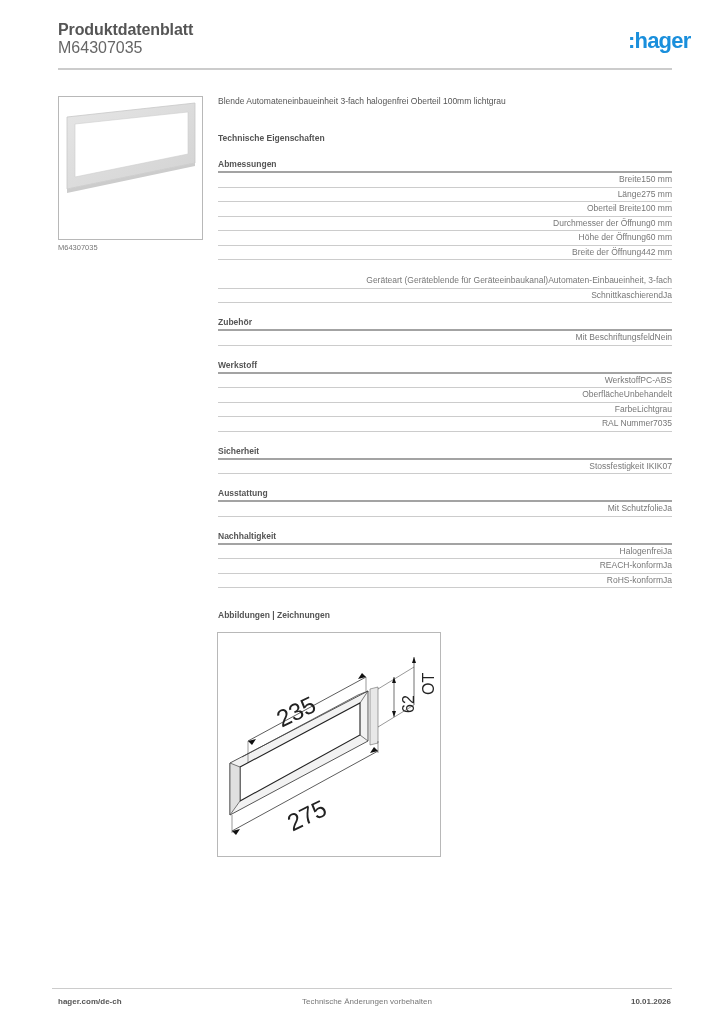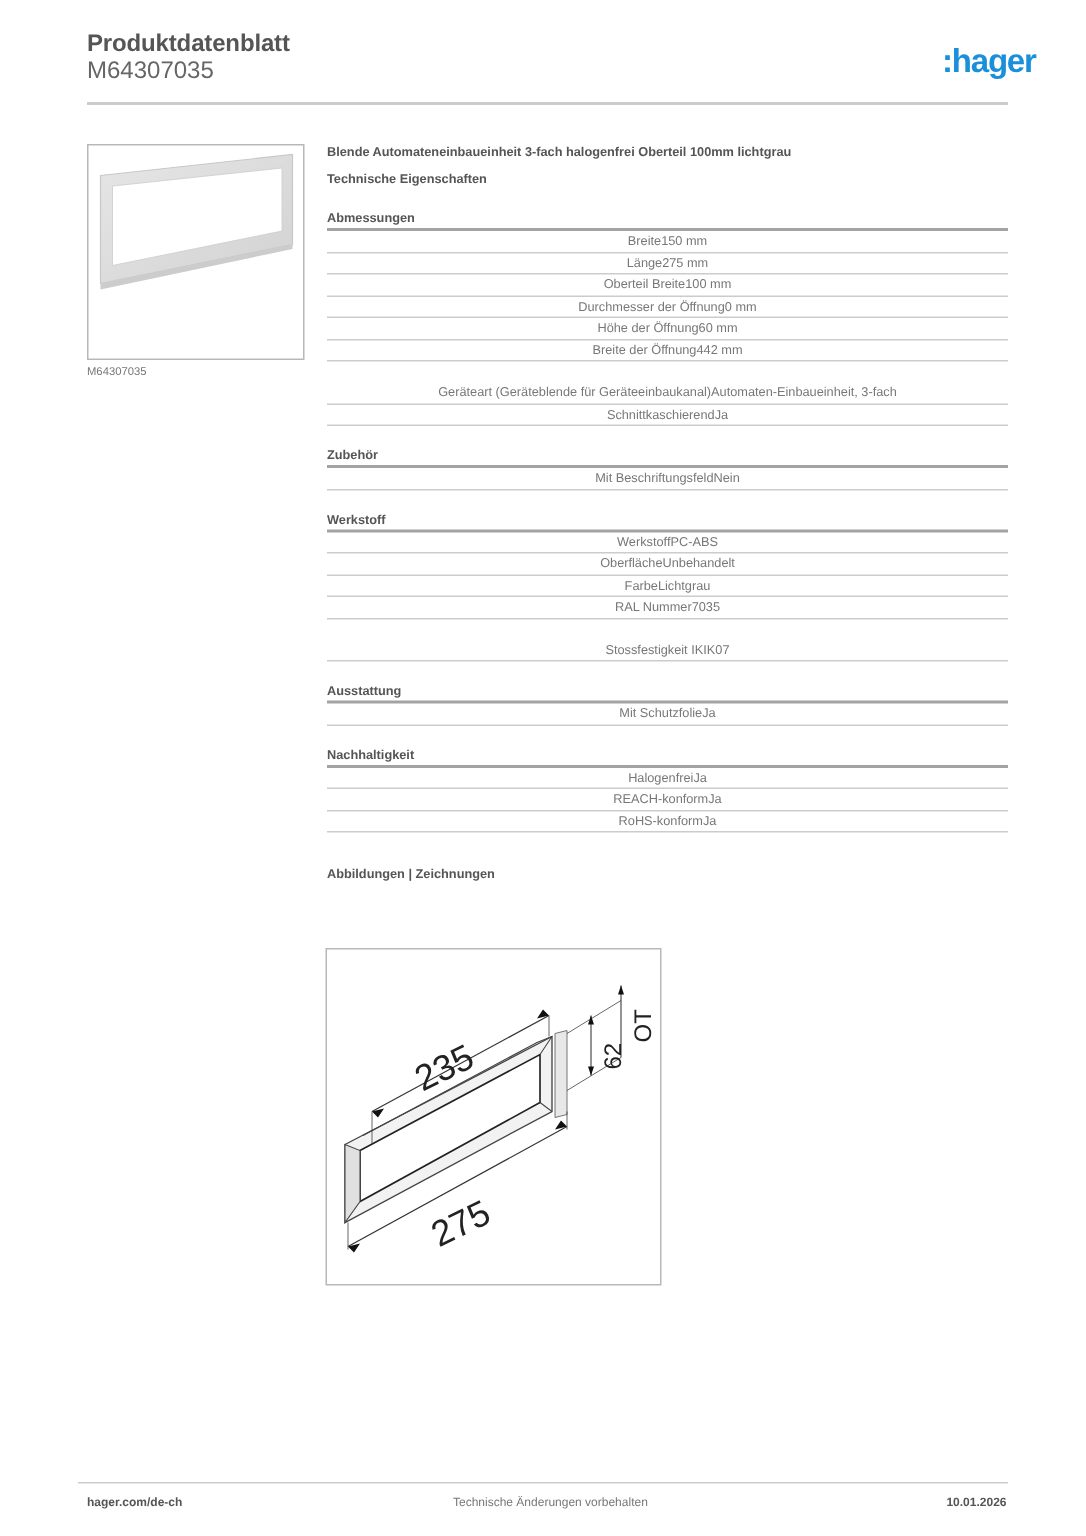--- a/index.html
+++ b/index.html
@@ -27,33 +27,33 @@
     position: absolute; left: 58px; top: 96px; width: 143px; height: 142px;
     border: 1px solid #b8b8b8; background: #ffffff;
   }
   .product-image-caption {
     position: absolute; left: 58px; top: 243px; font-size: 7.5px; color: #777777;
   }
   .main {
     position: absolute; left: 218px; top: 95px; width: 454px;
   }
   .product-title {
-    font-size: 8.5px; font-weight: bold; color: #555555; height: 14px; line-height: 12px;
+    font-size: 8.5px; font-weight: normal; color: #555555; height: 14px; line-height: 12px;
   }
   .section-heading-main {
-    margin-top: 5px; font-size: 8.5px; font-weight: bold; color: #555555; height: 12px;
+    margin-top: 24px; font-size: 8.5px; font-weight: bold; color: #555555; height: 12px;
   }
   .group { margin-top: 14px; }
   .group:first-of-type { margin-top: 14px; }
   .group-title {
     font-size: 8.5px; font-weight: bold; color: #555555; height: 11px; line-height: 11px;
     border-bottom: 2px solid #a3a3a3; padding-bottom: 1px;
   }
   .row {
-    display: flex; justify-content: center; align-items: center;
+    display: flex; justify-content: flex-end; align-items: center;
     font-size: 8.5px; color: #777777; height: 13.5px; line-height: 13px;
     border-bottom: 1px solid #cccccc;
   }
   .row span { white-space: nowrap; }
   .drawings-title {
     margin-top: 22px; font-size: 8.5px; font-weight: bold; color: #555555;
   }
   .drawing-frame {
     position: absolute; left: 217px; top: 632px; width: 222px; height: 223px;
     border: 1px solid #b8b8b8; background: #ffffff;
@@ -161,20 +161,21 @@
         <span>Farbe</span>
         <span>Lichtgrau</span>
       </div>
     <div class="row">
         <span>RAL Nummer</span>
         <span>7035</span>
       </div>
   </div>
 
   <div class="group">
+    <div class="group-title">Sicherheit</div>
     <div class="row">
         <span>Stossfestigkeit IK</span>
         <span>IK07</span>
       </div>
   </div>
 
   <div class="group">
     <div class="group-title">Ausstattung</div>
     <div class="row">
         <span>Mit Schutzfolie</span>

